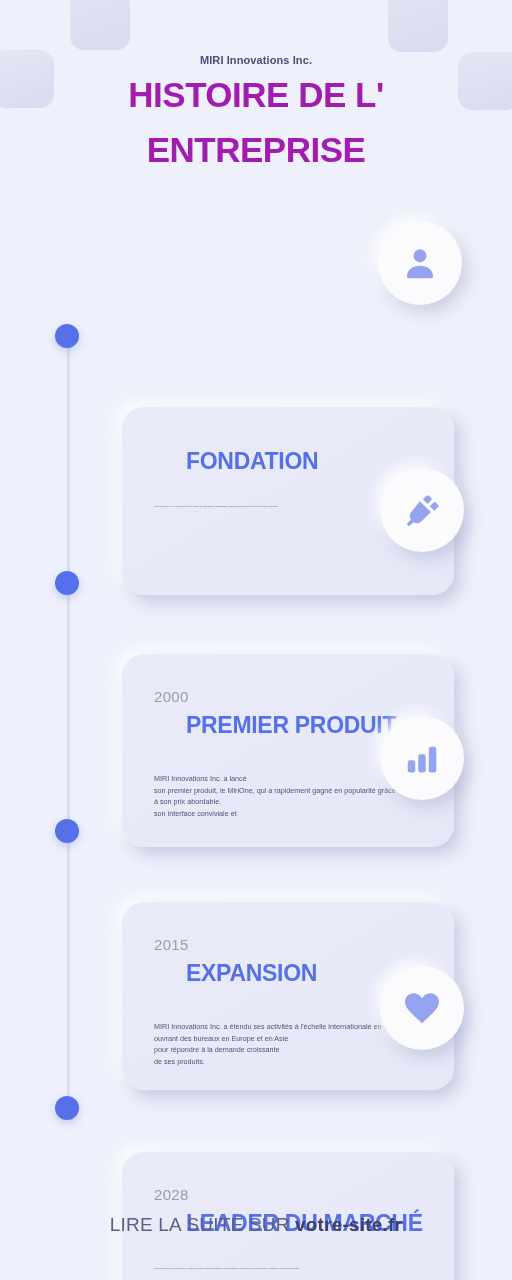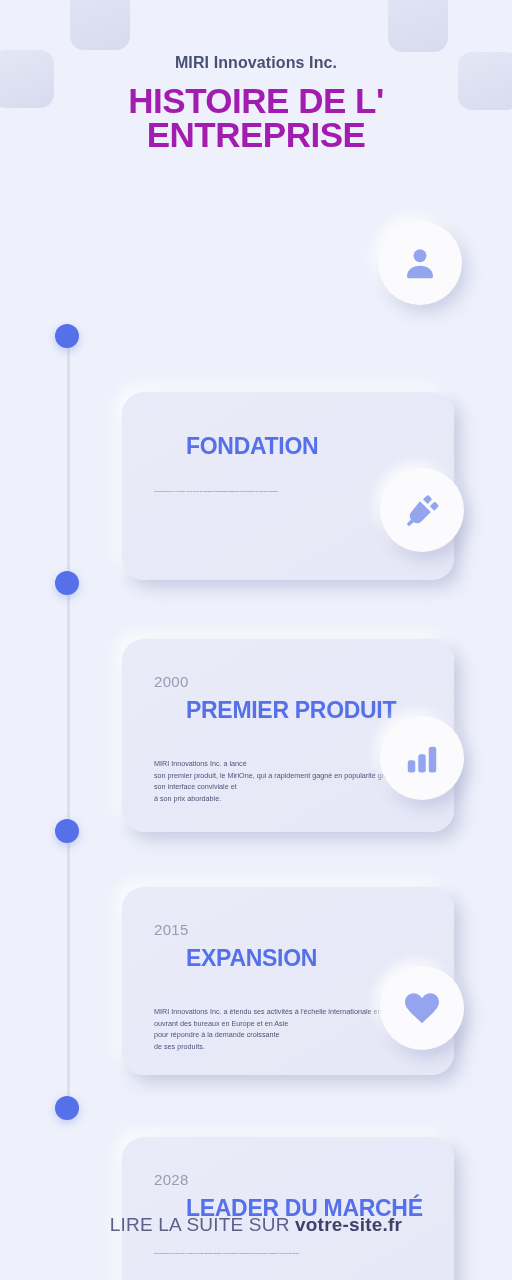--- a/index.html
+++ b/index.html
@@ -28,36 +28,36 @@
   .bg-sq.s3 { left: -8px;  top: 50px;  width: 62px;  height: 58px; }
   .bg-sq.s4 { left: 458px; top: 52px;  width: 62px;  height: 58px; }
 
   
   .page { position: relative; width: 512px; height: 1280px; }
 
   
   .header { padding-top: 54px; text-align: center; position: relative; z-index: 3; }
 
   .brand {
-    font-size: 16px;
+    font-size: 11px;
     font-weight: 700;
     color: #4a4f74;
     letter-spacing: 0.1px;
   }
 
   .main-title {
     margin-top: 12px;
     font-size: 35px;
     line-height: 0.97;
     font-weight: 700;
     color: #a21caf;
     letter-spacing: -0.5px;
     text-transform: uppercase;
   }
-  .main-title .l2 { display: block; margin-top: 0; }
+  .main-title .l2 { display: block; margin-top: 21px; }
 
   
   .rail {
     position: absolute;
     left: 67px;
     top: 336px;
     width: 3px;
     height: 772px;
     background: #dcdff0;
     border-radius: 2px;
@@ -200,22 +200,22 @@
         <div>MIRI Innovations Inc. a été fondée par un groupe de visionnaires technologiques passionnés par la création d'une entreprise innovante.</div>
       </div>
     </div>
 
     <div class="card c2">
       <div class="card-year">2000</div>
       <div class="card-title">PREMIER PRODUIT</div>
       <div class="card-body">
         <div>MIRI Innovations Inc. a lancé</div>
         <div>son premier produit, le MiriOne, qui a rapidement gagné en popularité grâce à</div>
+        <div>à son prix abordable.</div>
         <div>son interface conviviale et</div>
-        <div>à son prix abordable.</div>
       </div>
     </div>
 
     <div class="card c3">
       <div class="card-year">2015</div>
       <div class="card-title">EXPANSION</div>
       <div class="card-body">
         <div>MIRI Innovations Inc. a étendu ses activités à l'échelle internationale en</div>
         <div>ouvrant des bureaux en Europe et en Asie</div>
         <div>pour répondre à la demande croissante</div>

